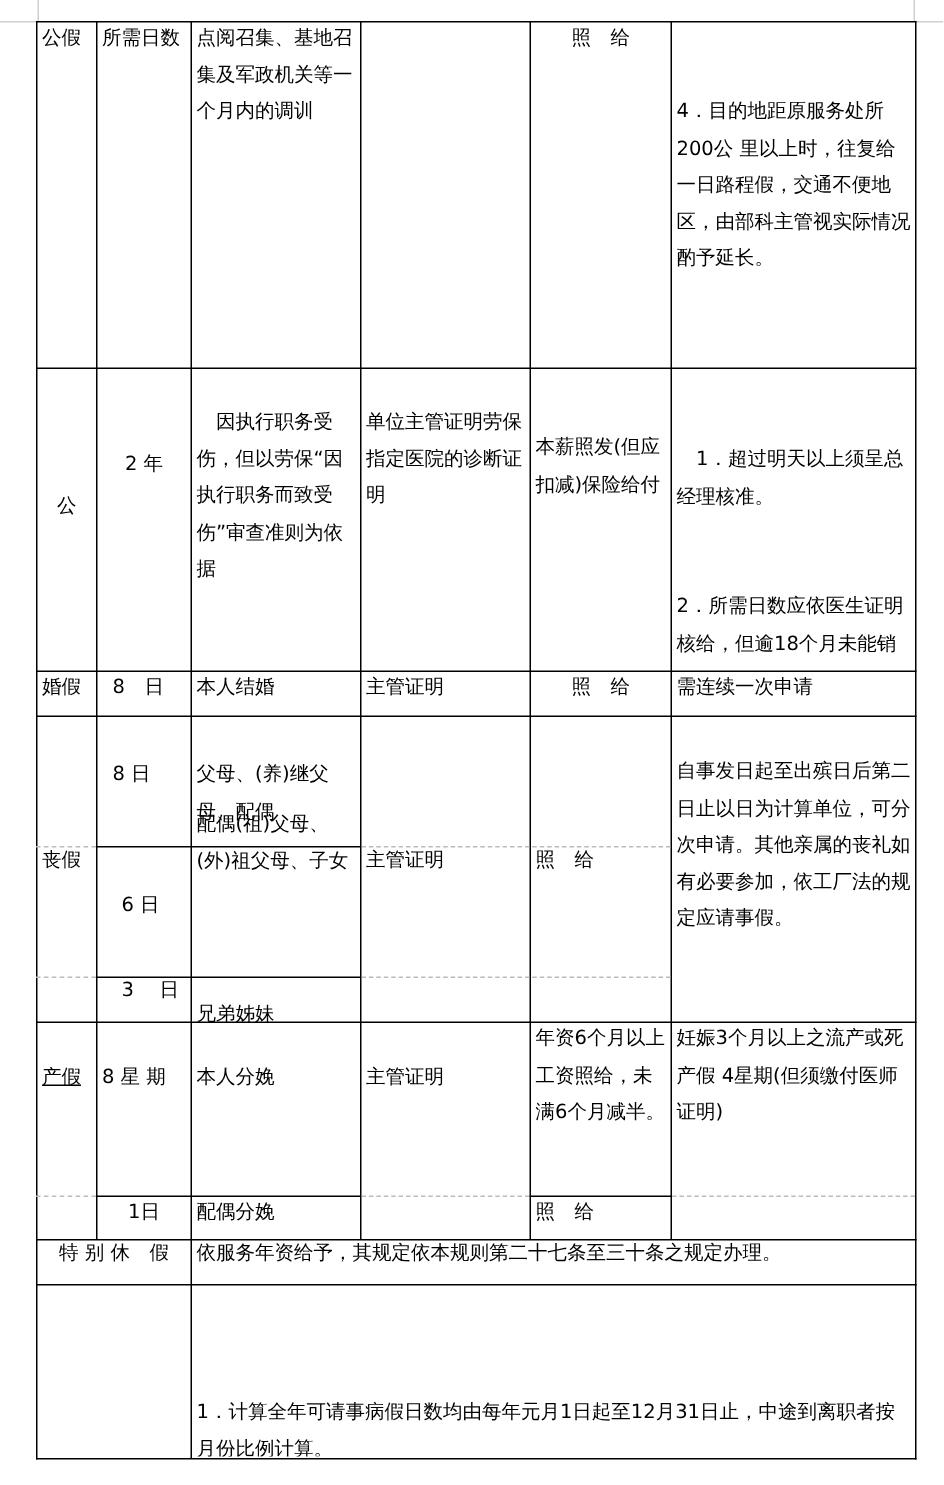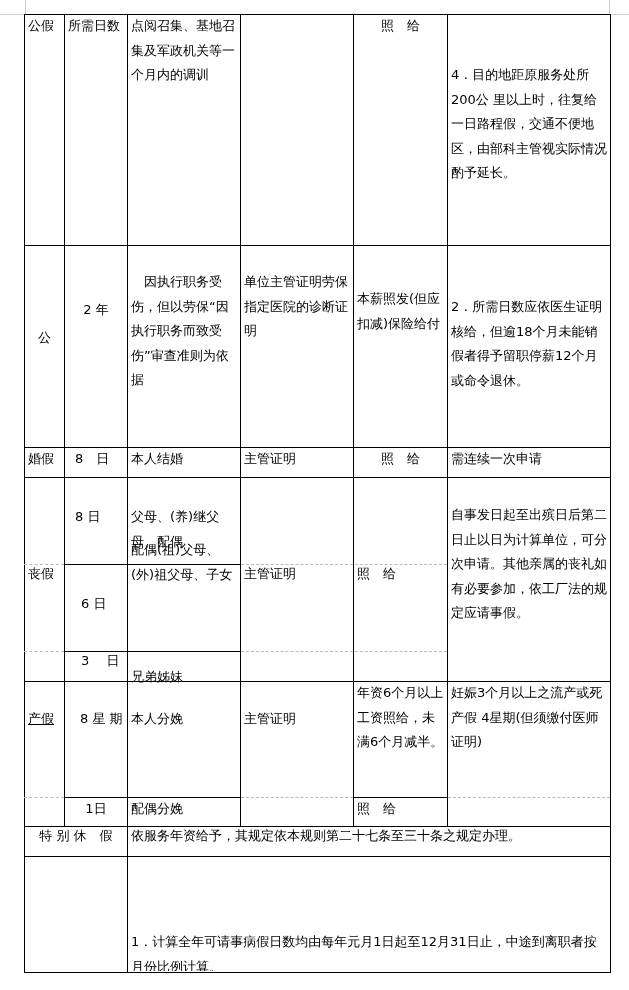--- a/index.html
+++ b/index.html
@@ -35,20 +35,21 @@
   <div class="cell center" style="left:25px;top:268px;width:39px;height:170px;line-height:28px;">
     <span class="p" style="height:56px;">公</span>
     <span class="p" style="height:56px;">伤</span>
     
   </div>
   <div class="cell center" style="left:65px;top:298px;width:62px;height:25px;">2 年</div>
   <div class="cell" style="left:128px;top:270px;width:112px;height:170px;">　因执行职务受伤，但以劳保“因执行职务而致受伤”审查准则为依据</div>
   <div class="cell" style="left:241px;top:270px;width:112px;height:170px;">单位主管证明劳保指定医院的诊断证明</div>
   <div class="cell" style="left:354px;top:287px;width:93px;height:170px;">本薪照发(但应扣减)保险给付</div>
   <div class="cell" style="left:448px;top:246px;width:162px;height:200px;">
+    <span class="p">　1．超过明天以上须呈总经理核准。</span>
     <span class="p">2．所需日数应依医生证明核给，但逾18个月未能销假者得予留职停薪12个月或命令退休。</span>
   </div>
 
   <div class="cell" style="left:25px;top:447px;width:39px;height:30px;">婚假</div>
   <div class="cell" style="left:72px;top:447px;width:55px;height:30px;">8　日</div>
   <div class="cell" style="left:128px;top:447px;width:112px;height:30px;">本人结婚</div>
   <div class="cell" style="left:241px;top:447px;width:112px;height:30px;">主管证明</div>
   <div class="cell center" style="left:354px;top:447px;width:93px;height:30px;">照　给</div>
   <div class="cell" style="left:448px;top:447px;width:162px;height:30px;">需连续一次申请</div>
 
@@ -57,21 +58,21 @@
   <div class="cell" style="left:128px;top:505px;width:112px;height:58px;">父母、(养)继父母、配偶</div>
   <div class="cell" style="left:78px;top:592px;width:49px;height:26px;">6 日</div>
   <div class="cell" style="left:128px;top:538px;width:112px;height:88px;">配偶(祖)父母、(外)祖父母、子女</div>
   <div class="cell" style="left:78px;top:649px;width:49px;height:26px;">3　 日</div>
   <div class="cell" style="left:128px;top:649px;width:112px;height:26px;margin-top:16px;">兄弟姊妹</div>
   <div class="cell" style="left:241px;top:562px;width:112px;height:26px;">主管证明</div>
   <div class="cell" style="left:354px;top:562px;width:93px;height:26px;">照　给</div>
   <div class="cell" style="left:448px;top:503px;width:162px;height:178px;">自事发日起至出殡日后第二日止以日为计算单位，可分次申请。其他亲属的丧礼如有必要参加，依工厂法的规定应请事假。</div>
 
   <div class="cell" style="left:25px;top:707px;width:39px;height:26px;text-decoration:underline;">产假</div>
-  <div class="cell" style="left:65px;top:707px;width:62px;height:26px;margin-left:12px;">8 星 期</div>
+  <div class="cell" style="left:65px;top:707px;width:62px;height:26px;">8 星 期</div>
   <div class="cell" style="left:128px;top:707px;width:112px;height:26px;">本人分娩</div>
   <div class="cell" style="left:241px;top:707px;width:112px;height:26px;">主管证明</div>
   <div class="cell" style="left:354px;top:681px;width:93px;height:116px;">年资6个月以上工资照给，未满6个月减半。</div>
   <div class="cell" style="left:448px;top:681px;width:162px;height:116px;">妊娠3个月以上之流产或死产假 4星期(但须缴付医师证明)</div>
   <div class="cell center" style="left:65px;top:797px;width:62px;height:29px;">1日</div>
   <div class="cell" style="left:128px;top:797px;width:112px;height:29px;">配偶分娩</div>
   <div class="cell" style="left:354px;top:797px;width:93px;height:29px;">照　给</div>
 
   <div class="cell center" style="left:25px;top:824px;width:102px;height:30px;">特 别 休　假</div>
   <div class="cell" style="left:128px;top:824px;width:482px;height:30px;">依服务年资给予，其规定依本规则第二十七条至三十条之规定办理。</div>

